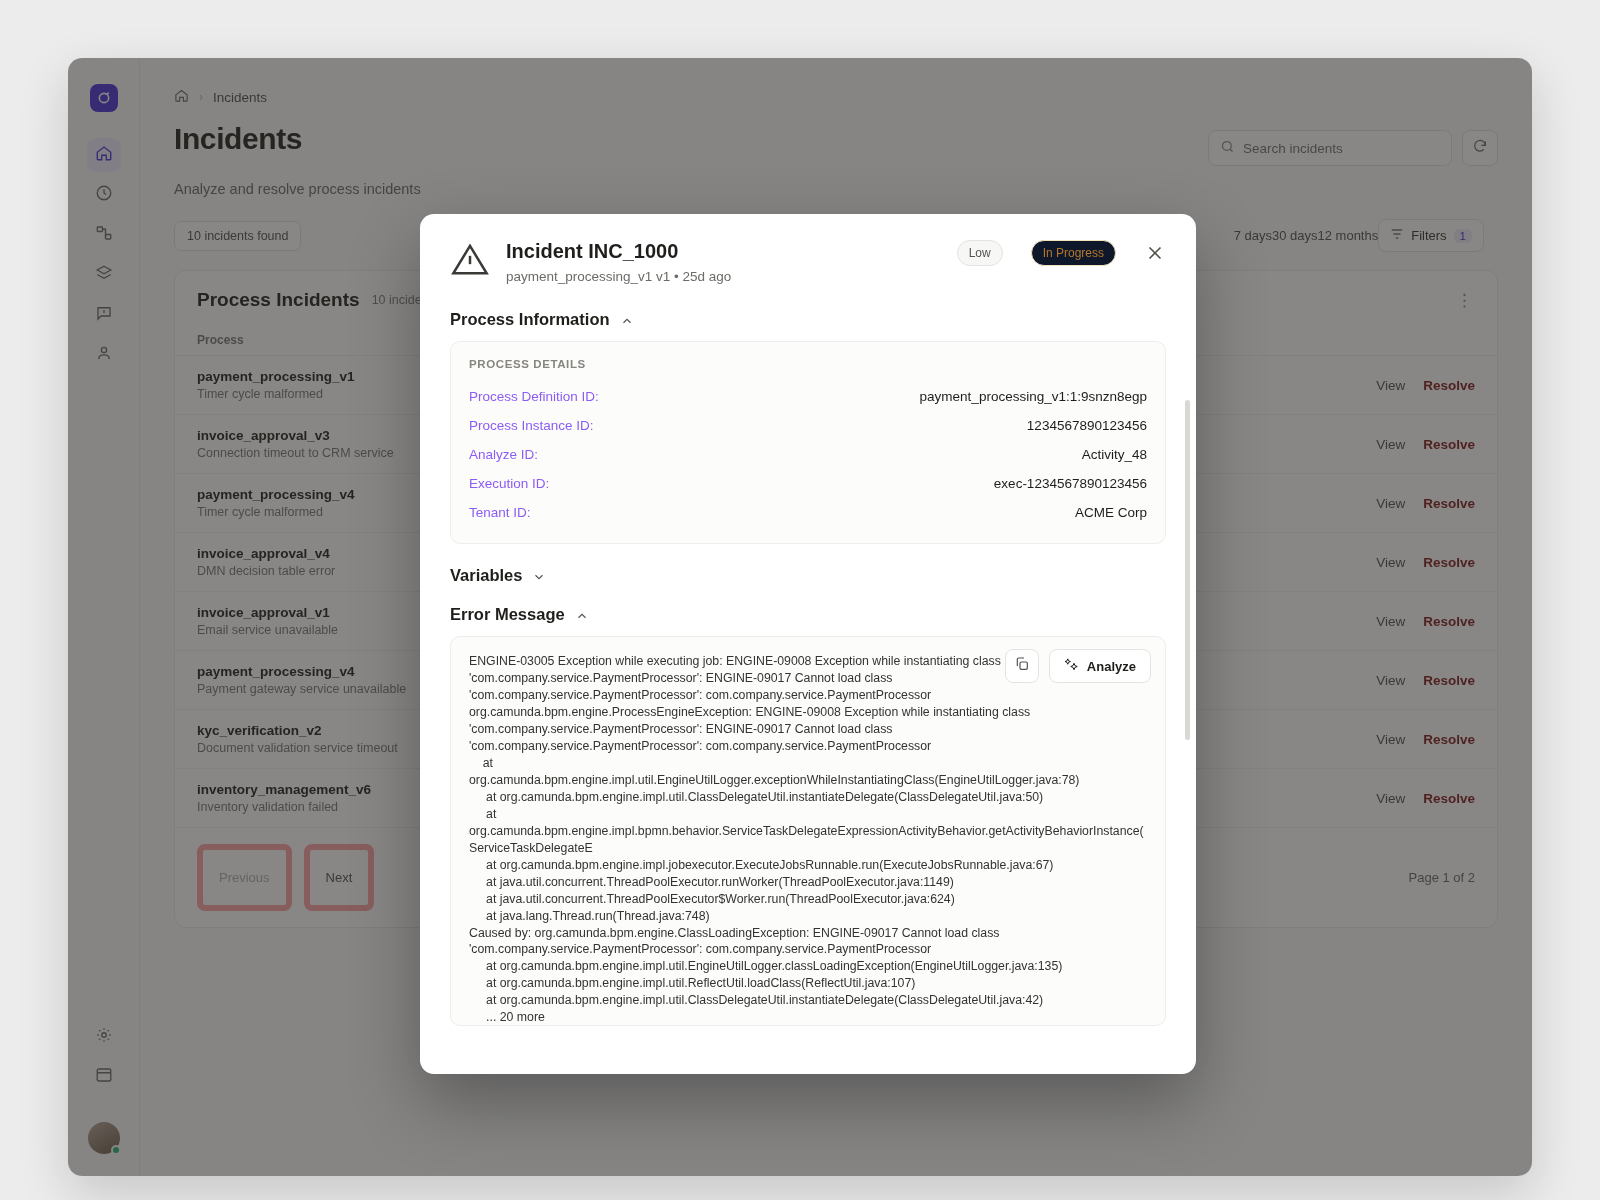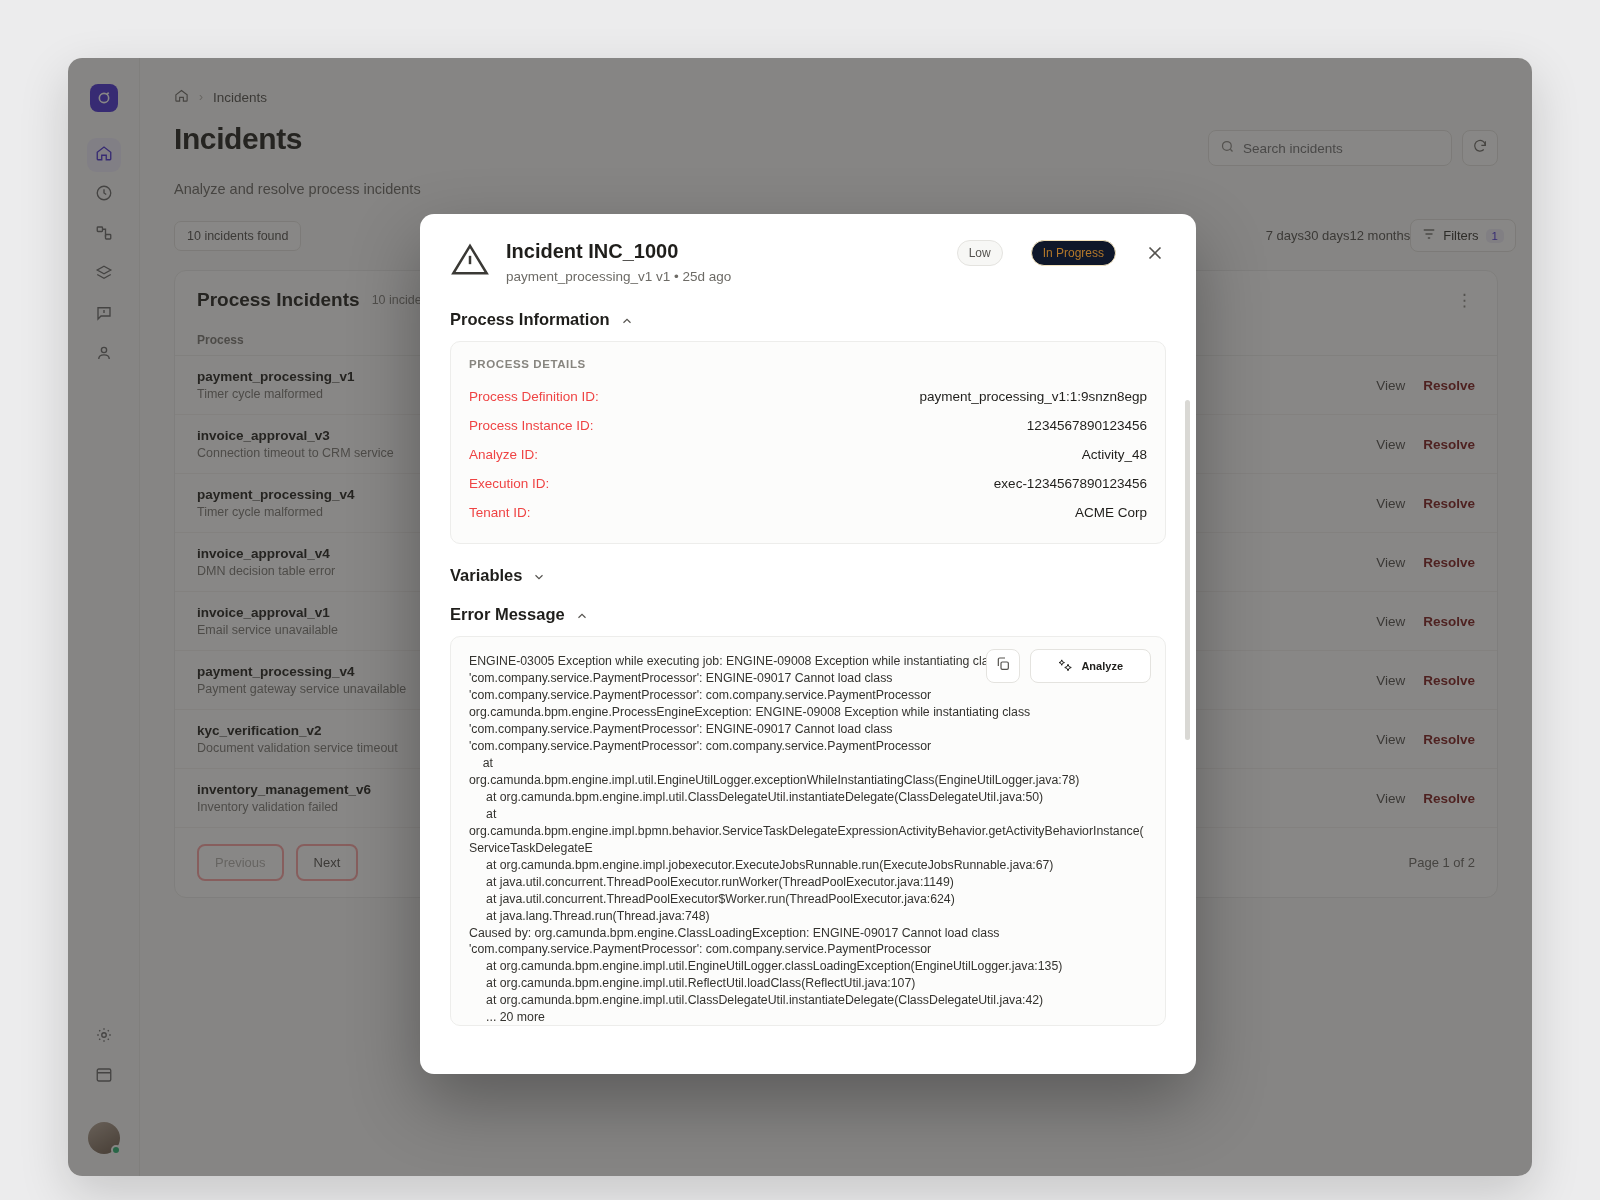--- a/index.html
+++ b/index.html
@@ -69,21 +69,21 @@
     background: #fff; display: flex; align-items: center; gap: 8px; padding: 0 11px;
   }
   .search-box svg { width: 15px; height: 15px; color: #8d8b86; }
   .search-box input { border: none; outline: none; font-size: 13.5px; color: #2b2a26; width: 100%;
     font-family: "Liberation Sans", sans-serif; background: transparent; }
   .icon-btn {
     width: 36px; height: 36px; border: 1px solid #e4e3df; border-radius: 8px;
     background: #fff; display: flex; align-items: center; justify-content: center; color: #6d6b66;
   }
   .icon-btn svg { width: 16px; height: 16px; }
-  .toolbar { display: flex; justify-content: space-between; align-items: center; padding: 22px 16px 0 34px; }
+  .toolbar { display: flex; justify-content: space-between; align-items: center; padding: 22px 48px 0 34px; }
   .pill {
     border: 1px solid #e4e3df; background: #fff; border-radius: 7px;
     font-size: 12.5px; color: #55534f; padding: 7px 12px;
   }
   .seg { display: flex; align-items: center; font-size: 13px; color: #55534f; }
   .filters-btn {
     display: flex; align-items: center; gap: 7px; border: 1px solid #e4e3df; background: #fff;
     border-radius: 8px; padding: 7px 11px; font-size: 13px; color: #36352f;
   }
   .filters-btn svg { width: 14px; height: 14px; }
@@ -104,21 +104,21 @@
   }
   td { padding: 13px 22px; border-bottom: 1px solid #f3f2f0; font-size: 13.5px; color: #2e2d28; vertical-align: middle; }
   .proc-name { font-size: 13.5px; color: #25241f; font-weight: 600; }
   .proc-err { font-size: 12.5px; color: #7d7b76; margin-top: 3px; }
   .cmt { display: flex; align-items: center; gap: 6px; color: #55534f; font-size: 13px; }
   .cmt svg { width: 14px; height: 14px; color: #8d8b86; }
   .act { display: flex; gap: 18px; justify-content: flex-end; font-size: 13.5px; }
   .act .view { color: #55534f; }
   .act .resolve { color: #7f1d1d; font-weight: 600; }
   .pager { display: flex; align-items: center; justify-content: space-between; padding: 16px 22px; }
-  .pg-btn { border: 2px solid #fca5a5; background: #fff; border-radius: 8px; padding: 9px 16px;
+  .pg-btn { border: 6px solid #fca5a5; background: #fff; border-radius: 8px; padding: 20px 16px;
     font-size: 13px; color: #55534f; }
   .pg-btn.disabled { color: #b4b2ae; }
   .pg-info { font-size: 13px; color: #6d6b66; }
   
   .overlay { position: absolute; inset: 0; background: rgba(38,37,34,.55); }
   .modal {
     position: absolute; left: 352px; top: 156px; width: 776px; height: 860px;
     background: #fff; border-radius: 14px; overflow: hidden;
     box-shadow: 0 28px 70px rgba(0,0,0,.32);
     display: flex; flex-direction: column;
@@ -138,32 +138,32 @@
   .modal-body { flex: 1; overflow: hidden; position: relative; padding: 0 30px 0 30px; }
   .scrollbar { position: absolute; right: 6px; top: 96px; width: 5px; height: 340px; border-radius: 3px; background: #d9d8d4; }
   .section-title {
     display: flex; align-items: center; gap: 10px;
     font-size: 16.5px; font-weight: 700; color: #1f1e1b; margin: 6px 0 12px 0;
   }
   .chev { width: 14px; height: 14px; color: #55534f; }
   .panel { border: 1px solid #ededeb; border-radius: 10px; background: #fcfcfb; padding: 16px 18px; }
   .panel-label { font-size: 11.5px; font-weight: 700; color: #87857f; letter-spacing: .6px; margin-bottom: 12px; }
   .kv { display: flex; justify-content: space-between; align-items: flex-start; padding: 7px 0; font-size: 13.5px; }
-  .kv .k { color: #ef4444; }
+  .kv .k { color: #8b5cf6; }
   .kv .v { color: #1f1e1b; text-align: right; max-width: 300px; word-break: break-all; }
   .err-box {
     position: relative; border: 1px solid #ededeb; border-radius: 10px; background: #fcfcfb;
     padding: 16px 18px; margin-top: 4px; height: 390px; overflow: hidden;
   }
   .err-actions { position: absolute; right: 14px; top: 12px; display: flex; gap: 10px; }
   .sq-btn { width: 34px; height: 34px; border: 1px solid #e4e3df; border-radius: 8px; background: #fff;
     display: flex; align-items: center; justify-content: center; color: #55534f; }
   .sq-btn svg { width: 16px; height: 16px; }
   .analyze-btn { height: 34px; border: 1px solid #e4e3df; border-radius: 8px; background: #fff;
-    display: flex; align-items: center; gap: 8px; padding: 0 27px; font-size: 11px; color: #1f1e1b; font-weight: 600; }
+    display: flex; align-items: center; gap: 8px; padding: 0 14px; font-size: 13px; color: #1f1e1b; font-weight: 600; }
   .analyze-btn svg { width: 15px; height: 15px; }
   .stack {
     font-family: "Liberation Sans", sans-serif;
     font-size: 12.3px; line-height: 1.38; color: #34332f; white-space: pre-wrap;
     word-break: break-word;
   }
 </style>
 </head>
 <body>
 

